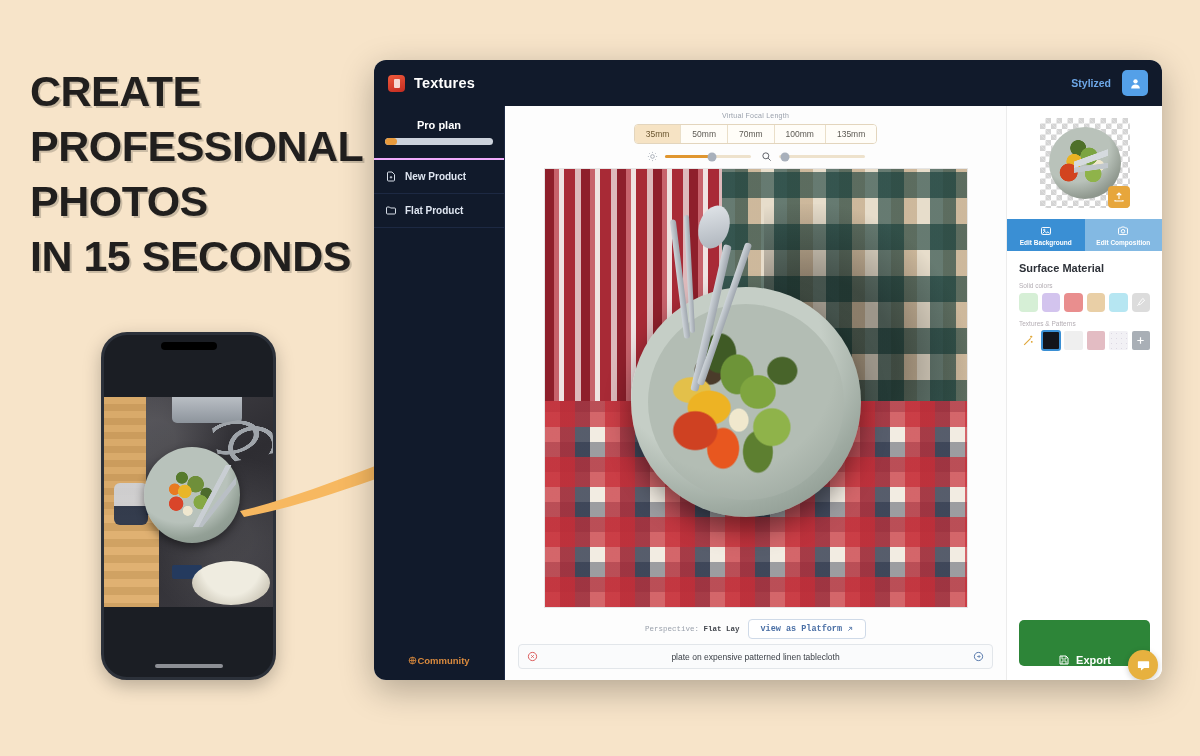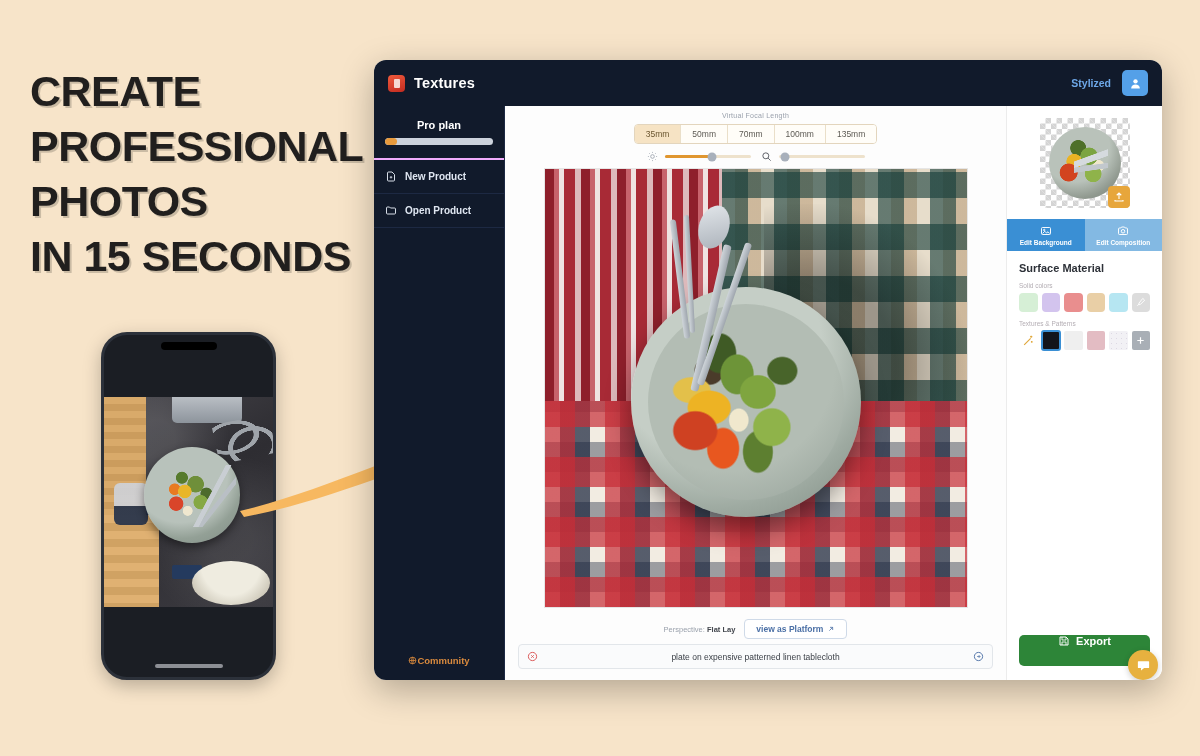--- a/index.html
+++ b/index.html
@@ -221,20 +221,21 @@
       radial-gradient(ellipse at 72% 34%, #48642a 0 8%, transparent 9%),
       radial-gradient(ellipse at 30% 34%, #4a3b2a 0 8%, transparent 9%);
   }
   .cv-cutlery { position:absolute; left:118px; top:30px; width:116px; height:200px; }
   .cv-spoon { position:absolute; left:36px; top:6px; width:30px; height:44px; border-radius:50%;
     background:linear-gradient(150deg,#e4e8ec,#aab1b9); transform:rotate(18deg); }
   .cv-bar { position:absolute; background:linear-gradient(90deg,#cfd5da,#9ea5ad); border-radius:3px; }
   .perspective-row {
     display:flex; align-items:center; justify-content:center; gap:9px;
     padding:6px 12px 5px;
+    font-family:Liberation Mono, monospace;
   }
   .persp-text { font-size:7.5px; color:#9aa1ac; }
   .persp-text b { color:#42464d; }
   .view-platform {
     font-family:inherit; background:#fff; border:1px solid #cfdae8; border-radius:4px;
     padding:4px 11px; font-size:8.5px; color:#4a6fa5; font-weight:700; cursor:pointer;
     display:inline-flex; align-items:center; gap:4px;
   }
   .prompt-bar {
     margin:0 13px 11px; height:25px; background:#fafbfc;
@@ -282,23 +283,23 @@
   .edit-tab.inactive { background:#83b9e3; }
   .surface-sec { padding:11px 12px 0; }
   .surface-title { font-size:11px; font-weight:700; color:#2d3138; margin-bottom:8px; }
   .sub-label { font-size:6.5px; color:#b4aeb4; margin-bottom:4px; }
   .swatch-row { display:flex; gap:4px; margin-bottom:8px; }
   .sw { width:19px; height:19px; border-radius:4px; cursor:pointer; }
   .sw.sel { outline:2px solid #3a8fd4; outline-offset:-1px; }
   .sw.flat { border-radius:2px; }
   .export-wrap { margin-top:auto; padding:0 12px 14px; position:relative; }
   .export-btn {
-    width:100%; height:31px; border:none; border-radius:5px; background:#2d8538;
+    width:100%; height:46px; border:none; border-radius:5px; background:#2d8538;
     color:#fff; font-family:inherit; font-size:11px; font-weight:700; cursor:pointer;
-    display:flex; align-items:flex-start; justify-content:center; gap:6px;
+    display:flex; align-items:flex-end; justify-content:center; gap:6px;
   }
   .chat-fab {
     position:absolute; right:4px; bottom:0; width:30px; height:30px; border-radius:50%;
     background:#e7b13f; display:flex; align-items:center; justify-content:center;
     box-shadow:0 2px 6px rgba(0,0,0,.2); cursor:pointer;
   }
 </style>
 </head>
 <body>
 
@@ -367,21 +368,21 @@
           <path d="M14 3H7a2 2 0 0 0-2 2v14a2 2 0 0 0 2 2h10a2 2 0 0 0 2-2V8z"></path>
           <path d="M12 11v5M9.5 13.5h5" stroke-width="1.6"></path>
         </svg>
         <span>New Product</span>
       </div>
 
       <div class="nav-item">
         <svg width="12" height="13" viewBox="0 0 24 24" fill="none" stroke="#e3e9f2" stroke-width="1.9">
           <path d="M3 7a2 2 0 0 1 2-2h4l2 2h8a2 2 0 0 1 2 2v8a2 2 0 0 1-2 2H5a2 2 0 0 1-2-2z"></path>
         </svg>
-        <span>Open Product</span>
+        <span>Flat Product</span>
       </div>
 
       <div class="community">
         <svg width="9" height="9" viewBox="0 0 24 24" fill="none" stroke="#d98a3e" stroke-width="2.2">
           <circle cx="12" cy="12" r="9"></circle>
             <path d="M3 12h18M12 3c3 3.5 3 13.5 0 18M12 3c-3 3.5-3 13.5 0 18"></path>
         </svg>
         <span>Community</span>
       </div>
     </div>

